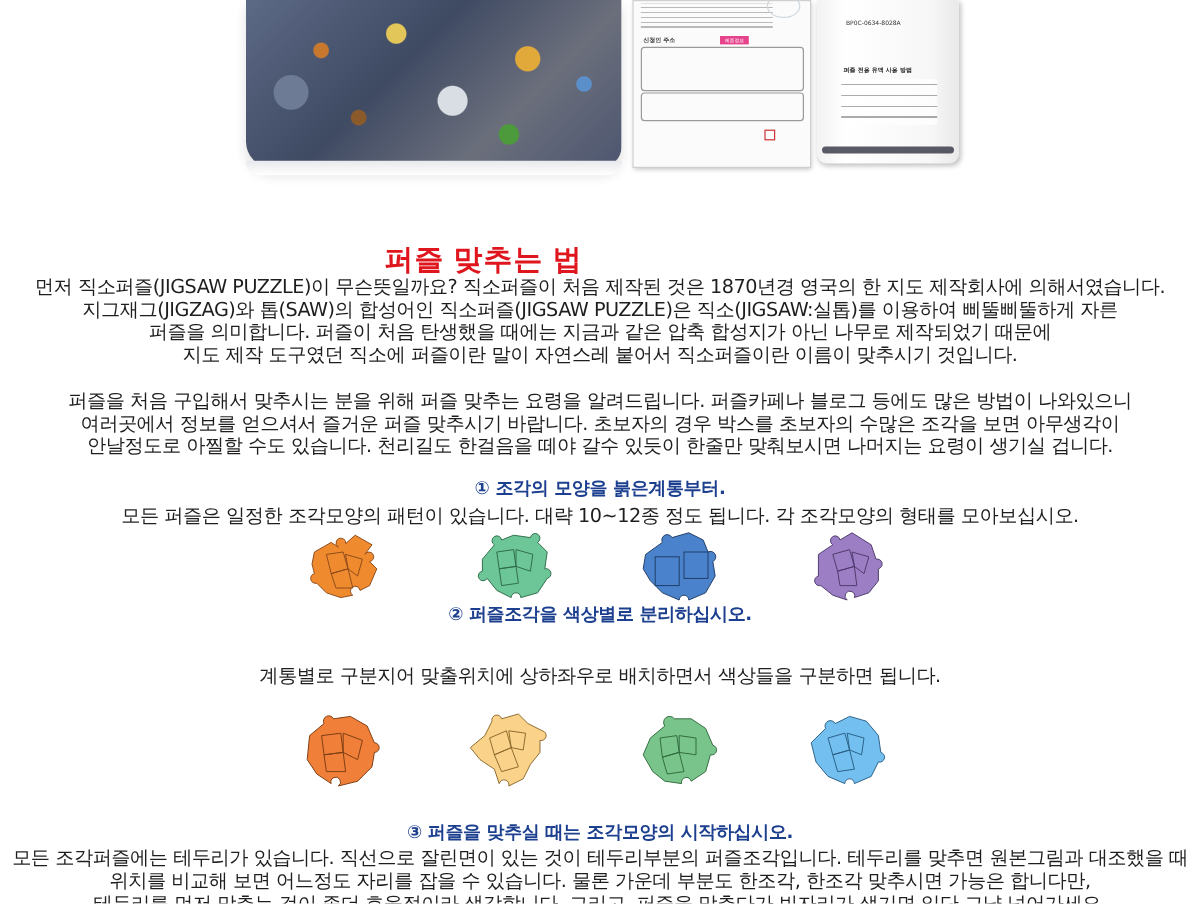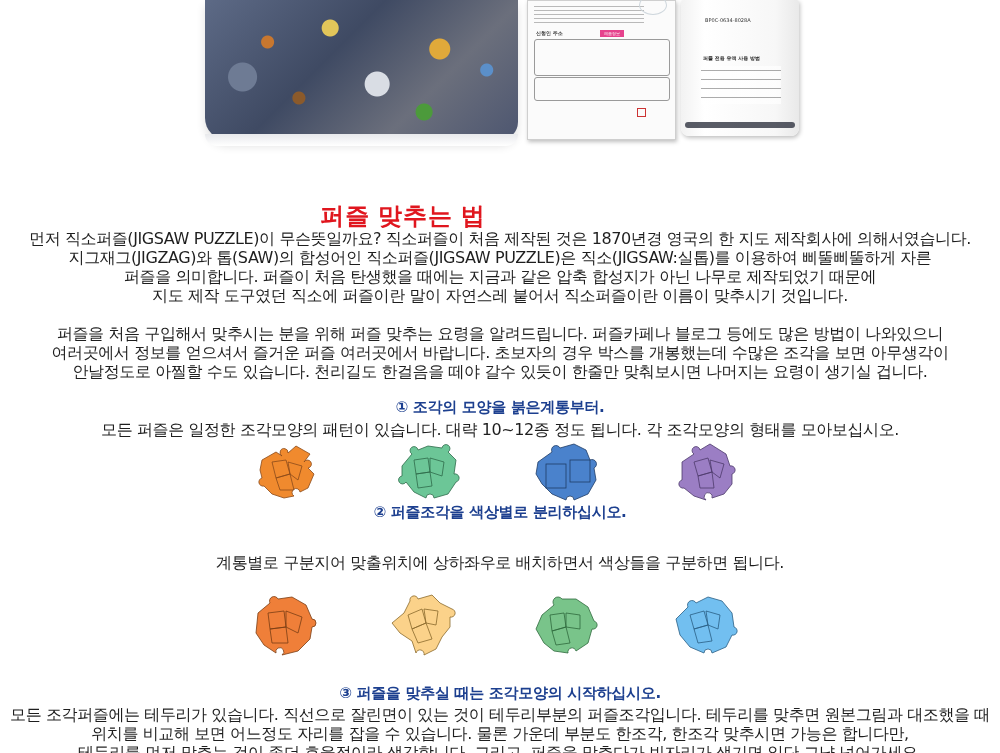--- a/index.html
+++ b/index.html
@@ -77,21 +77,21 @@
 
 <div class="para p1">
   <div>먼저 직소퍼즐(JIGSAW PUZZLE)이 무슨뜻일까요? 직소퍼즐이 처음 제작된 것은 1870년경 영국의 한 지도 제작회사에 의해서였습니다.</div>
   <div>지그재그(JIGZAG)와 톱(SAW)의 합성어인 직소퍼즐(JIGSAW PUZZLE)은 직소(JIGSAW:실톱)를 이용하여 삐뚤삐뚤하게 자른</div>
   <div>퍼즐을 의미합니다. 퍼즐이 처음 탄생했을 때에는 지금과 같은 압축 합성지가 아닌 나무로 제작되었기 때문에</div>
   <div>지도 제작 도구였던 직소에 퍼즐이란 말이 자연스레 붙어서 직소퍼즐이란 이름이 맞추시기 것입니다.</div>
 </div>
 
 <div class="para p2">
   <div>퍼즐을 처음 구입해서 맞추시는 분을 위해 퍼즐 맞추는 요령을 알려드립니다. 퍼즐카페나 블로그 등에도 많은 방법이 나와있으니</div>
-  <div>여러곳에서 정보를 얻으셔서 즐거운 퍼즐 여러곳에서 바랍니다. 초보자의 경우 박스를 개봉했는데 수많은 조각을 보면 아무생각이</div>
+  <div>여러곳에서 정보를 얻으셔서 즐거운 퍼즐 맞추시기 바랍니다. 초보자의 경우 박스를 초보자의 수많은 조각을 보면 아무생각이</div>
   <div>안날정도로 아찔할 수도 있습니다. 천리길도 한걸음을 떼야 갈수 있듯이 한줄만 맞춰보시면 나머지는 요령이 생기실 겁니다.</div>
 </div>
 
 <div class="step-title s1">① 조각의 모양을 붉은계통부터.</div>
 <div class="para d1">
   <div>모든 퍼즐은 일정한 조각모양의 패턴이 있습니다. 대략 10~12종 정도 됩니다. 각 조각모양의 형태를 모아보십시오.</div>
 </div>
 <div class="row r1">
   <div class="cluster" style="left:254px;top:0;">
     <svg viewBox="0 0 66 64">

